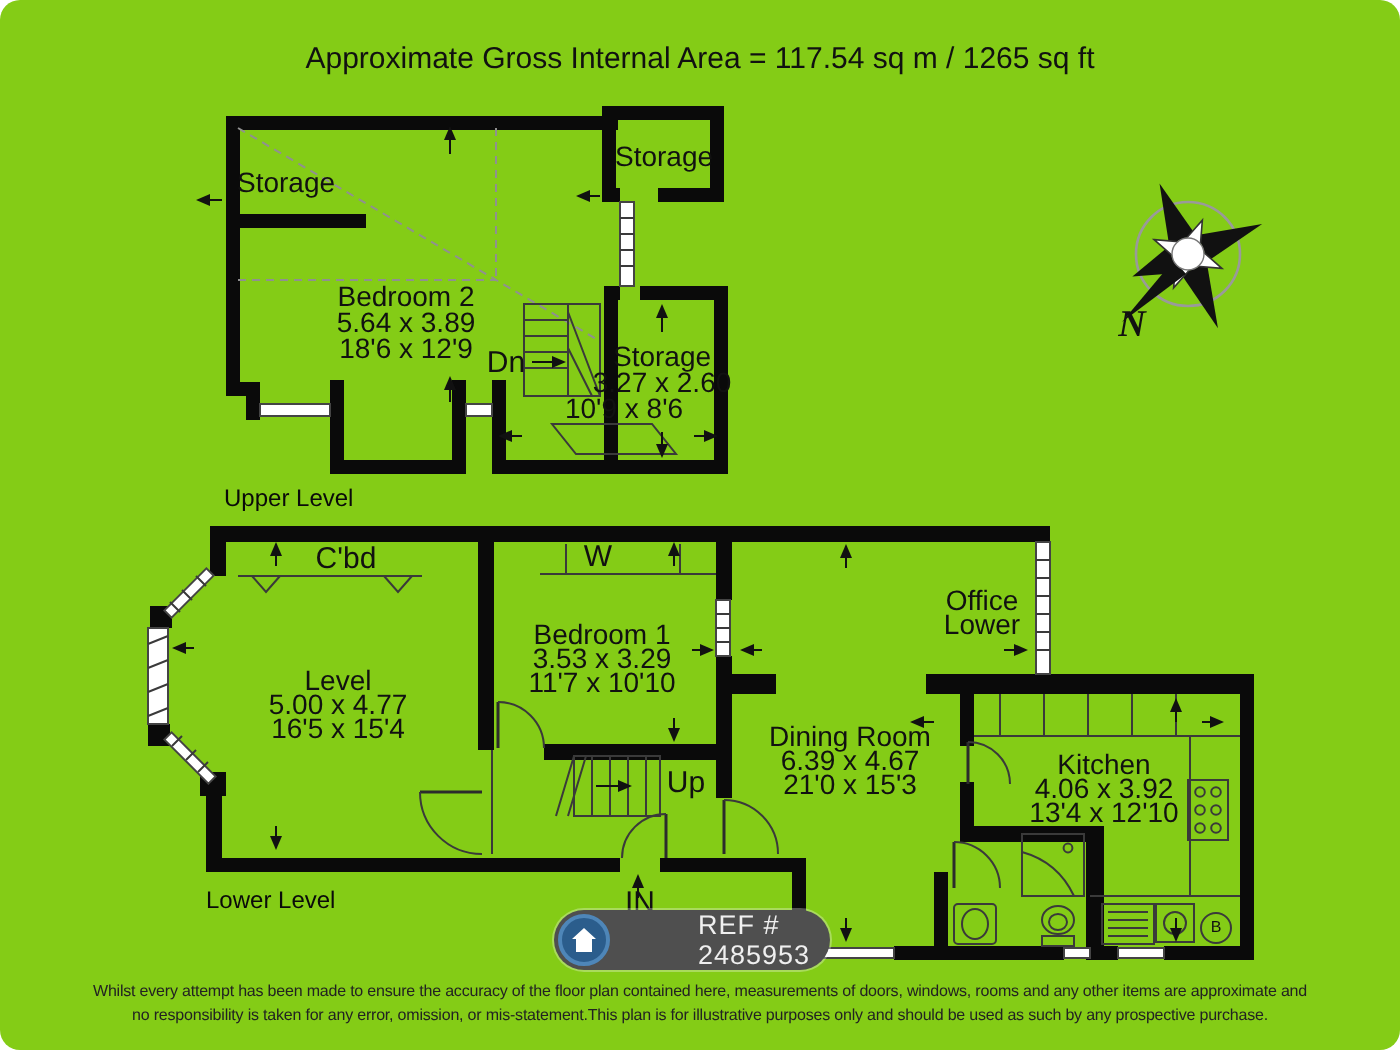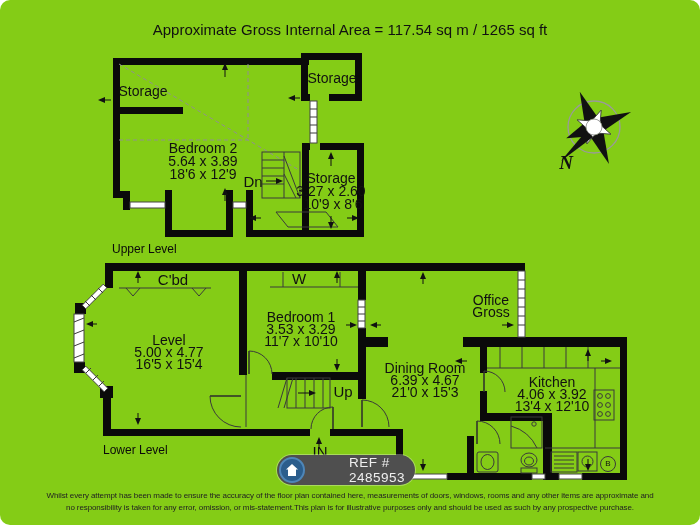--- a/index.html
+++ b/index.html
@@ -249,40 +249,40 @@
     </g>
   </svg>
 
   <div class="lbl" style="left:143px;top:91px">Storage</div>
   <div class="lbl" style="left:332px;top:78px">Storage</div>
   <div class="lbl" style="left:203px;top:148px">Bedroom 2</div>
   <div class="lbl" style="left:203px;top:161px">5.64 x 3.89</div>
   <div class="lbl" style="left:203px;top:174px">18'6 x 12'9</div>
   <div class="lbl" style="left:331px;top:178px">Storage</div>
   <div class="lbl" style="left:331px;top:191px">3.27 x 2.60</div>
-  <div class="lbl" style="left:333px;top:204px">10'9 x 8'6</div>
+  <div class="lbl" style="left:312px;top:204px">10'9 x 8'6</div>
   <div class="lbl sm" style="left:253px;top:182px">Dn</div>
   <div class="lvl" style="left:112px;top:242px">Upper Level</div>
 
   <div class="lbl sm" style="left:173px;top:280px">C'bd</div>
   <div class="lbl sm" style="left:299px;top:279px">W</div>
   <div class="lbl" style="left:169px;top:340px">Level</div>
   <div class="lbl" style="left:169px;top:352px">5.00 x 4.77</div>
   <div class="lbl" style="left:169px;top:364px">16'5 x 15'4</div>
   <div class="lbl" style="left:301px;top:317px">Bedroom 1</div>
   <div class="lbl" style="left:301px;top:329px">3.53 x 3.29</div>
   <div class="lbl" style="left:301px;top:341px">11'7 x 10'10</div>
   <div class="lbl" style="left:425px;top:368px">Dining Room</div>
   <div class="lbl" style="left:425px;top:380px">6.39 x 4.67</div>
   <div class="lbl" style="left:425px;top:392px">21'0 x 15'3</div>
   <div class="lbl" style="left:552px;top:382px">Kitchen</div>
   <div class="lbl" style="left:552px;top:394px">4.06 x 3.92</div>
   <div class="lbl" style="left:552px;top:406px">13'4 x 12'10</div>
   <div class="lbl" style="left:491px;top:300px">Office</div>
-  <div class="lbl" style="left:491px;top:312px">Gross</div>
+  <div class="lbl" style="left:491px;top:312px">Lower</div>
   <div class="lbl sm" style="left:343px;top:392px">Up</div>
   <div class="lbl sm" style="left:320px;top:452px">IN</div>
   <div class="lbl" style="left:608px;top:464px;font-size:8px">B</div>
   <div class="lvl" style="left:103px;top:443px">Lower Level</div>
 
   <div class="north" style="left:566px;top:163px">N</div>
 
   <div class="badge">
     <span class="badge-circle">
       <svg width="14" height="14" viewBox="0 0 14 14">

